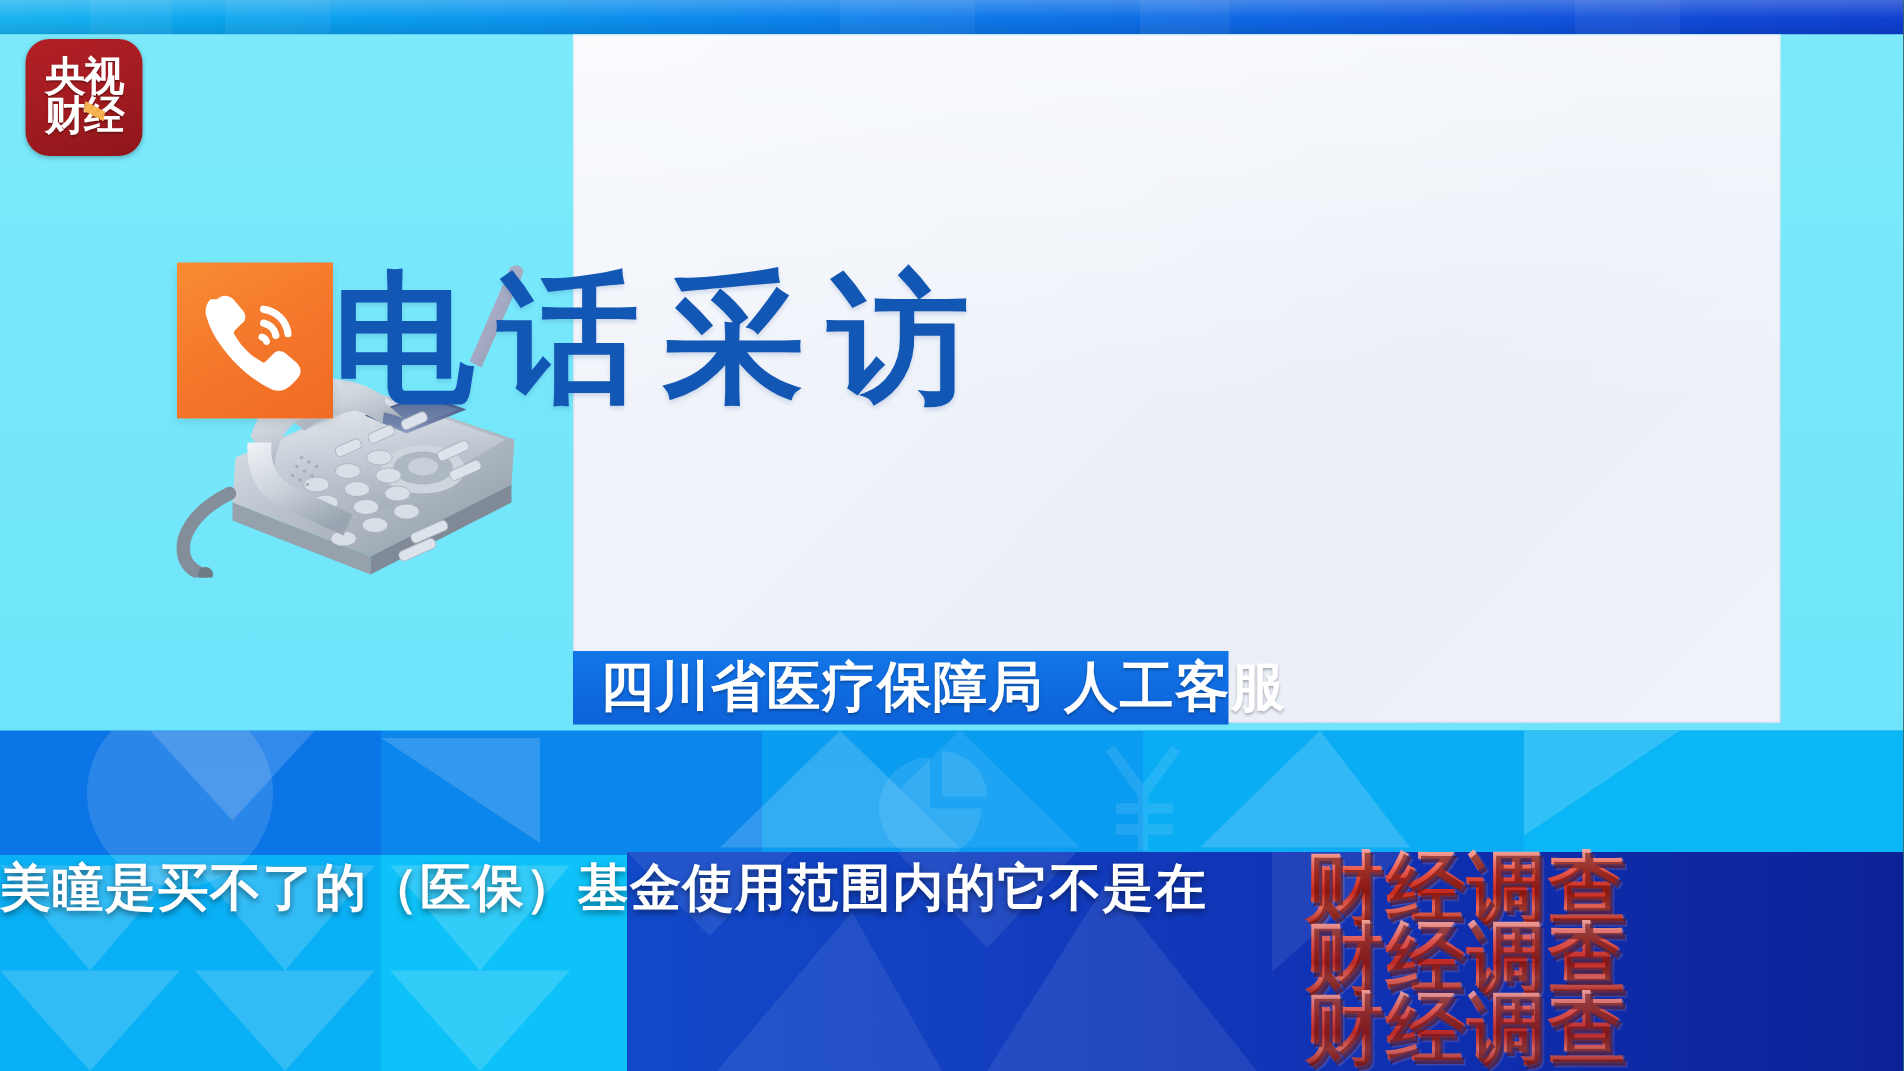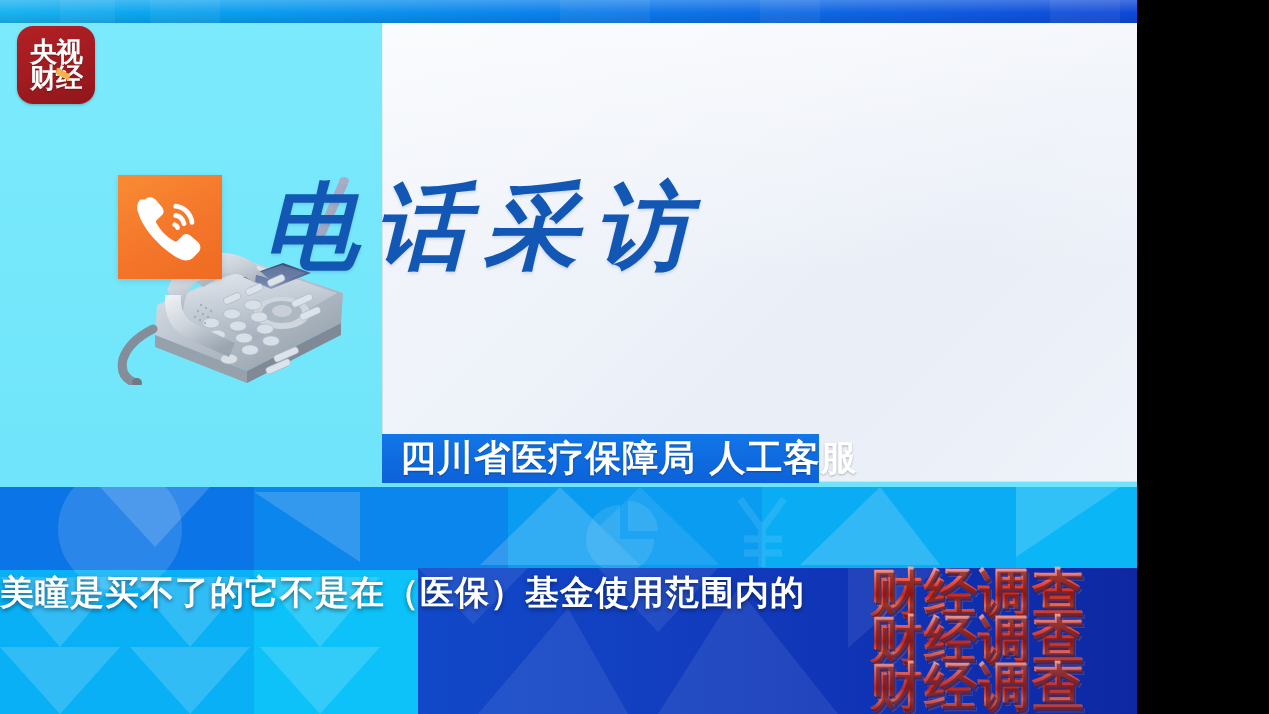--- a/index.html
+++ b/index.html
@@ -1,17 +1,17 @@
 <!DOCTYPE html>
 <html><head>
 <meta charset="utf-8">
 <style>
   html,body{margin:0;padding:0;background:#000;}
   #stage{
-    position:relative;width:1137px;height:714px;overflow:hidden;
+    position:relative;width:1269px;height:714px;overflow:hidden;
     font-family:"Liberation Sans","DejaVu Sans",sans-serif;
     background:#7ce9fb;
   }
 
   
   .topbar{
     position:absolute;left:0;top:0;width:1269px;height:23px;
     background:linear-gradient(90deg,#1ab3f0 0%,#0aa5ef 12%,#0b96ee 26%,#0b82ec 42%,#0d6fe6 58%,#0f5ce0 74%,#0f4ad8 88%,#0e3fd0 100%);
   }
   .topbar .tb-shade{position:absolute;inset:0;
@@ -53,25 +53,24 @@
 
   
   .title-row{position:absolute;left:118px;top:175px;display:flex;align-items:center;}
   .phone-badge{
     width:104px;height:104px;background:#f4762a;
     background:linear-gradient(150deg,#f98b34 0%,#f4762a 55%,#ef6b22 100%);
     display:flex;align-items:center;justify-content:center;flex:0 0 auto;
     box-shadow:0 2px 6px rgba(0,0,0,.12);
   }
   .title-text{
-    margin-left:42px;color:#1357b5;font-weight:bold;font-size:94px;line-height:1;
+    color:#1357b5;font-weight:bold;font-size:94px;line-height:1;
     letter-spacing:16px;white-space:nowrap;
     text-shadow:0 2px 3px rgba(50,90,160,.18);
     font-family:"DejaVu Sans","Liberation Sans",sans-serif;
-    font-style:italic;
   }
 
   
   .capbar{
     position:absolute;left:382px;top:434px;width:437px;height:49px;
     background:linear-gradient(180deg,#1277e8 0%,#0f6be0 50%,#0d62d8 100%);
     display:flex;align-items:center;
   }
   .capbar .captext{
     color:#fff;font-weight:bold;font-size:36px;letter-spacing:1px;margin-left:18px;
@@ -318,22 +317,22 @@
         <polygon points="60,146 150,40 210,146"></polygon>
         <polygon points="180,0 300,0 240,64"></polygon>
         <polygon points="320,20 420,146 240,146"></polygon>
         <polygon points="430,0 520,0 430,80"></polygon>
       </g>
     </svg>
   </div>
 
   <div class="subs">
     <div class="subline">美瞳是买不了的</div>
+    <div class="subline">（医保）基金使用范围内的</div>
     <div class="subline">它不是在</div>
-    <div class="subline">（医保）基金使用范围内的</div>
   </div>
 
   <div class="proglogo">
     <div class="pl-row pl-r1">财经调查</div>
     <div class="pl-row pl-r2">财经调查</div>
     <div class="pl-row pl-r3">财经调查</div>
   </div>
 
 </div>
 

